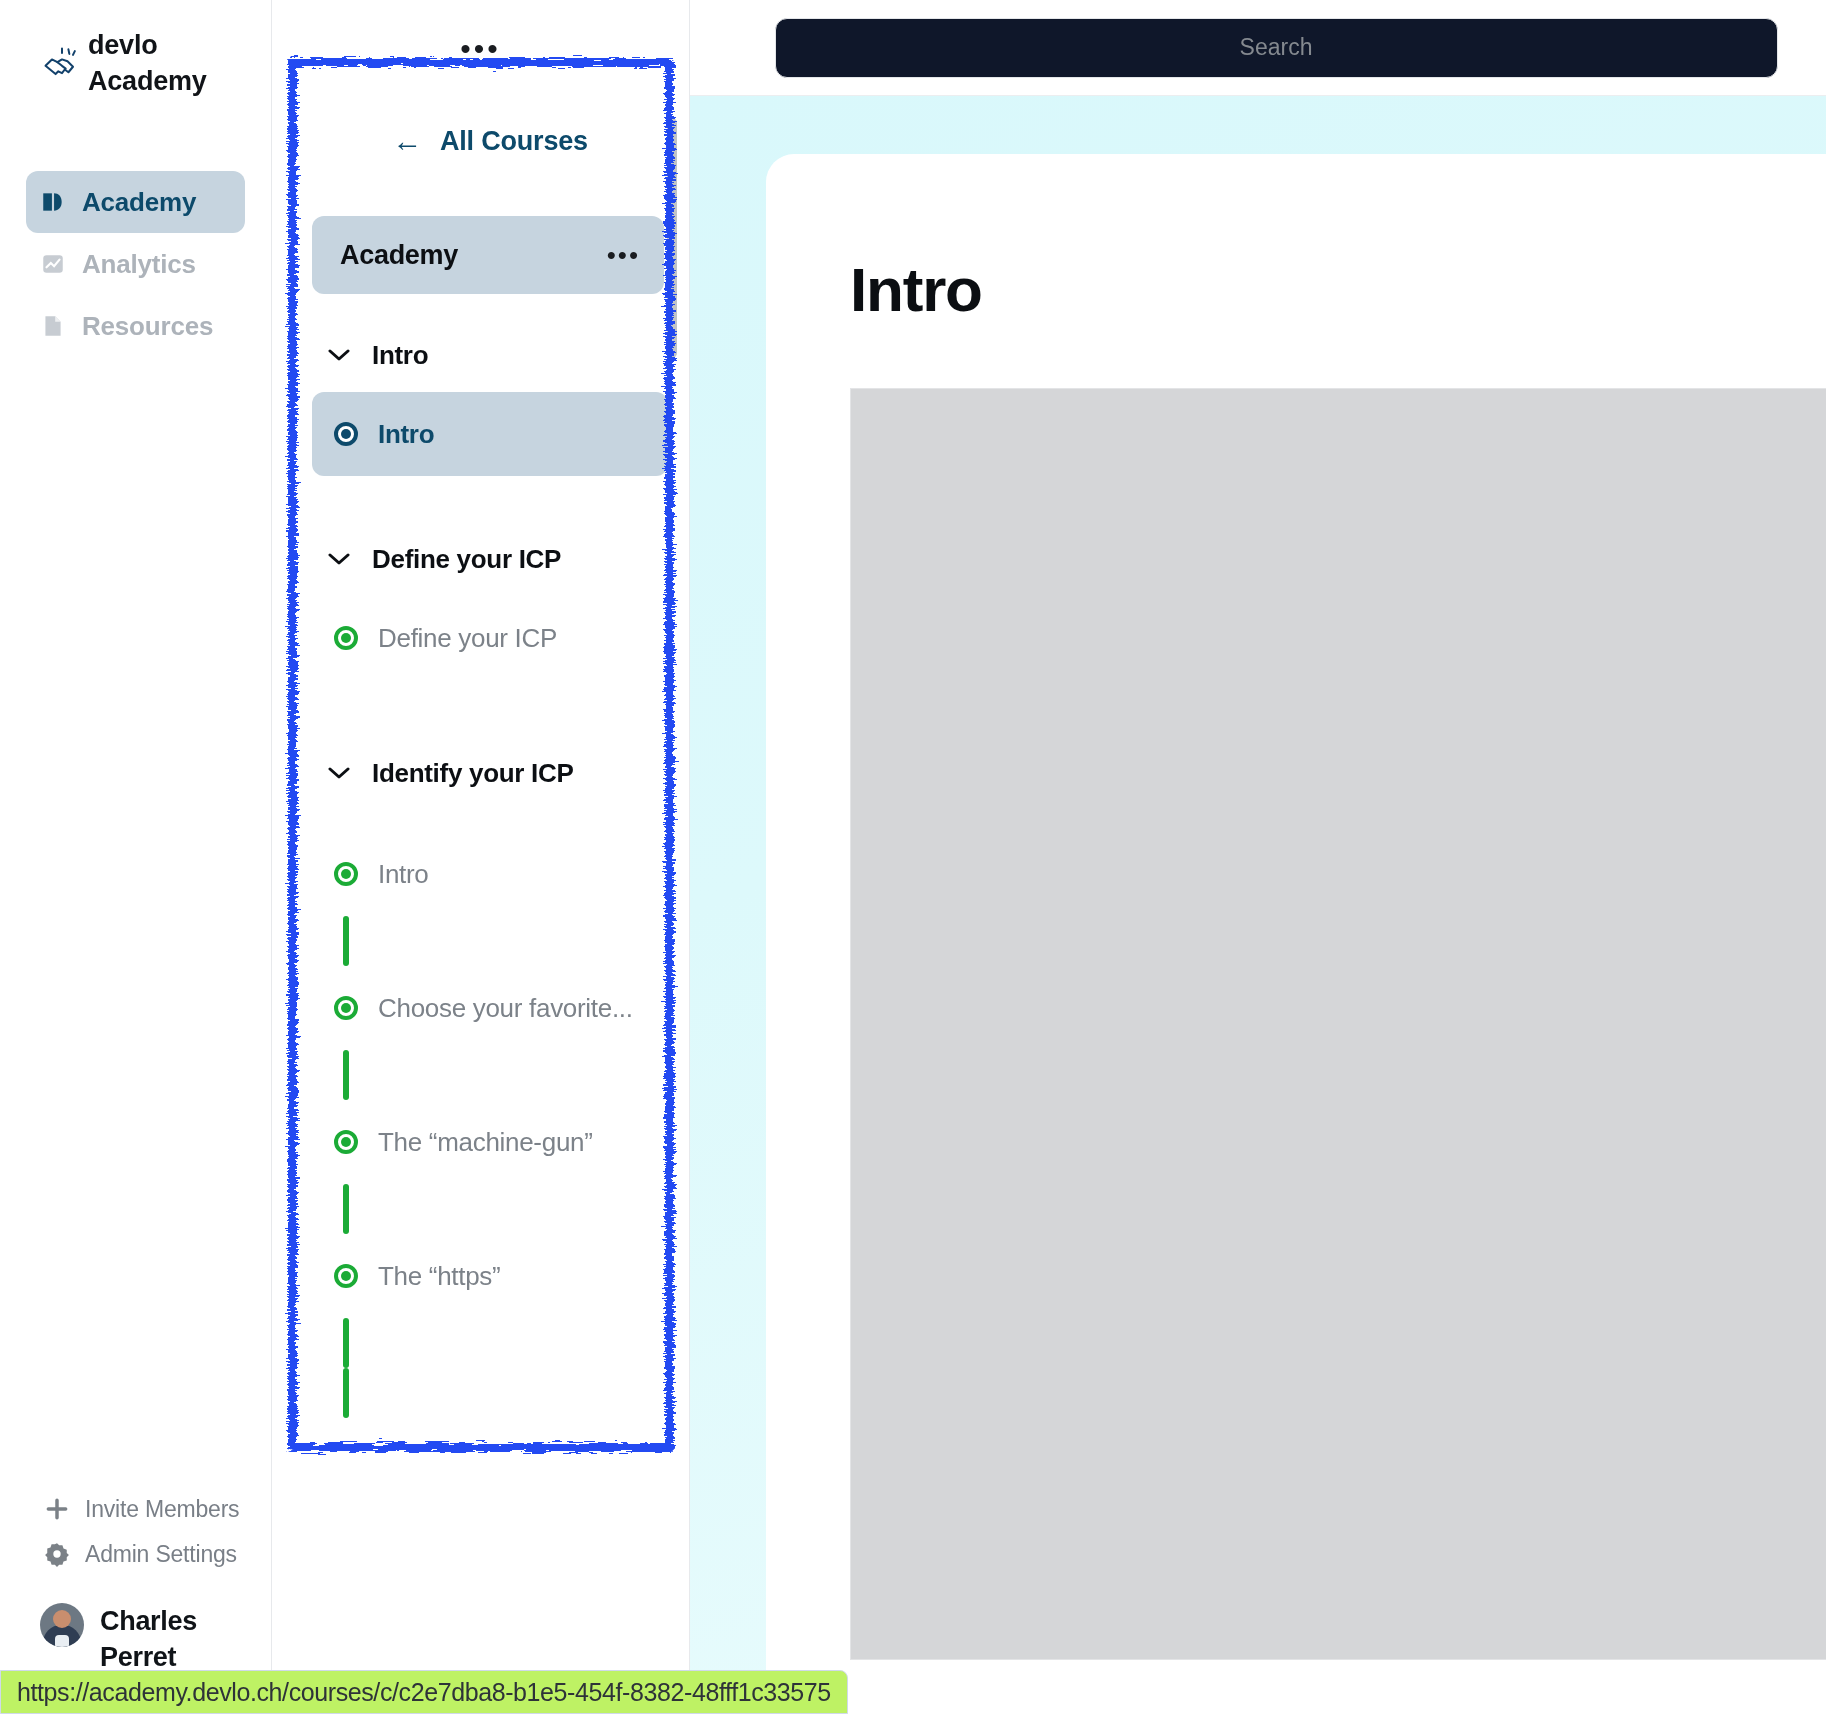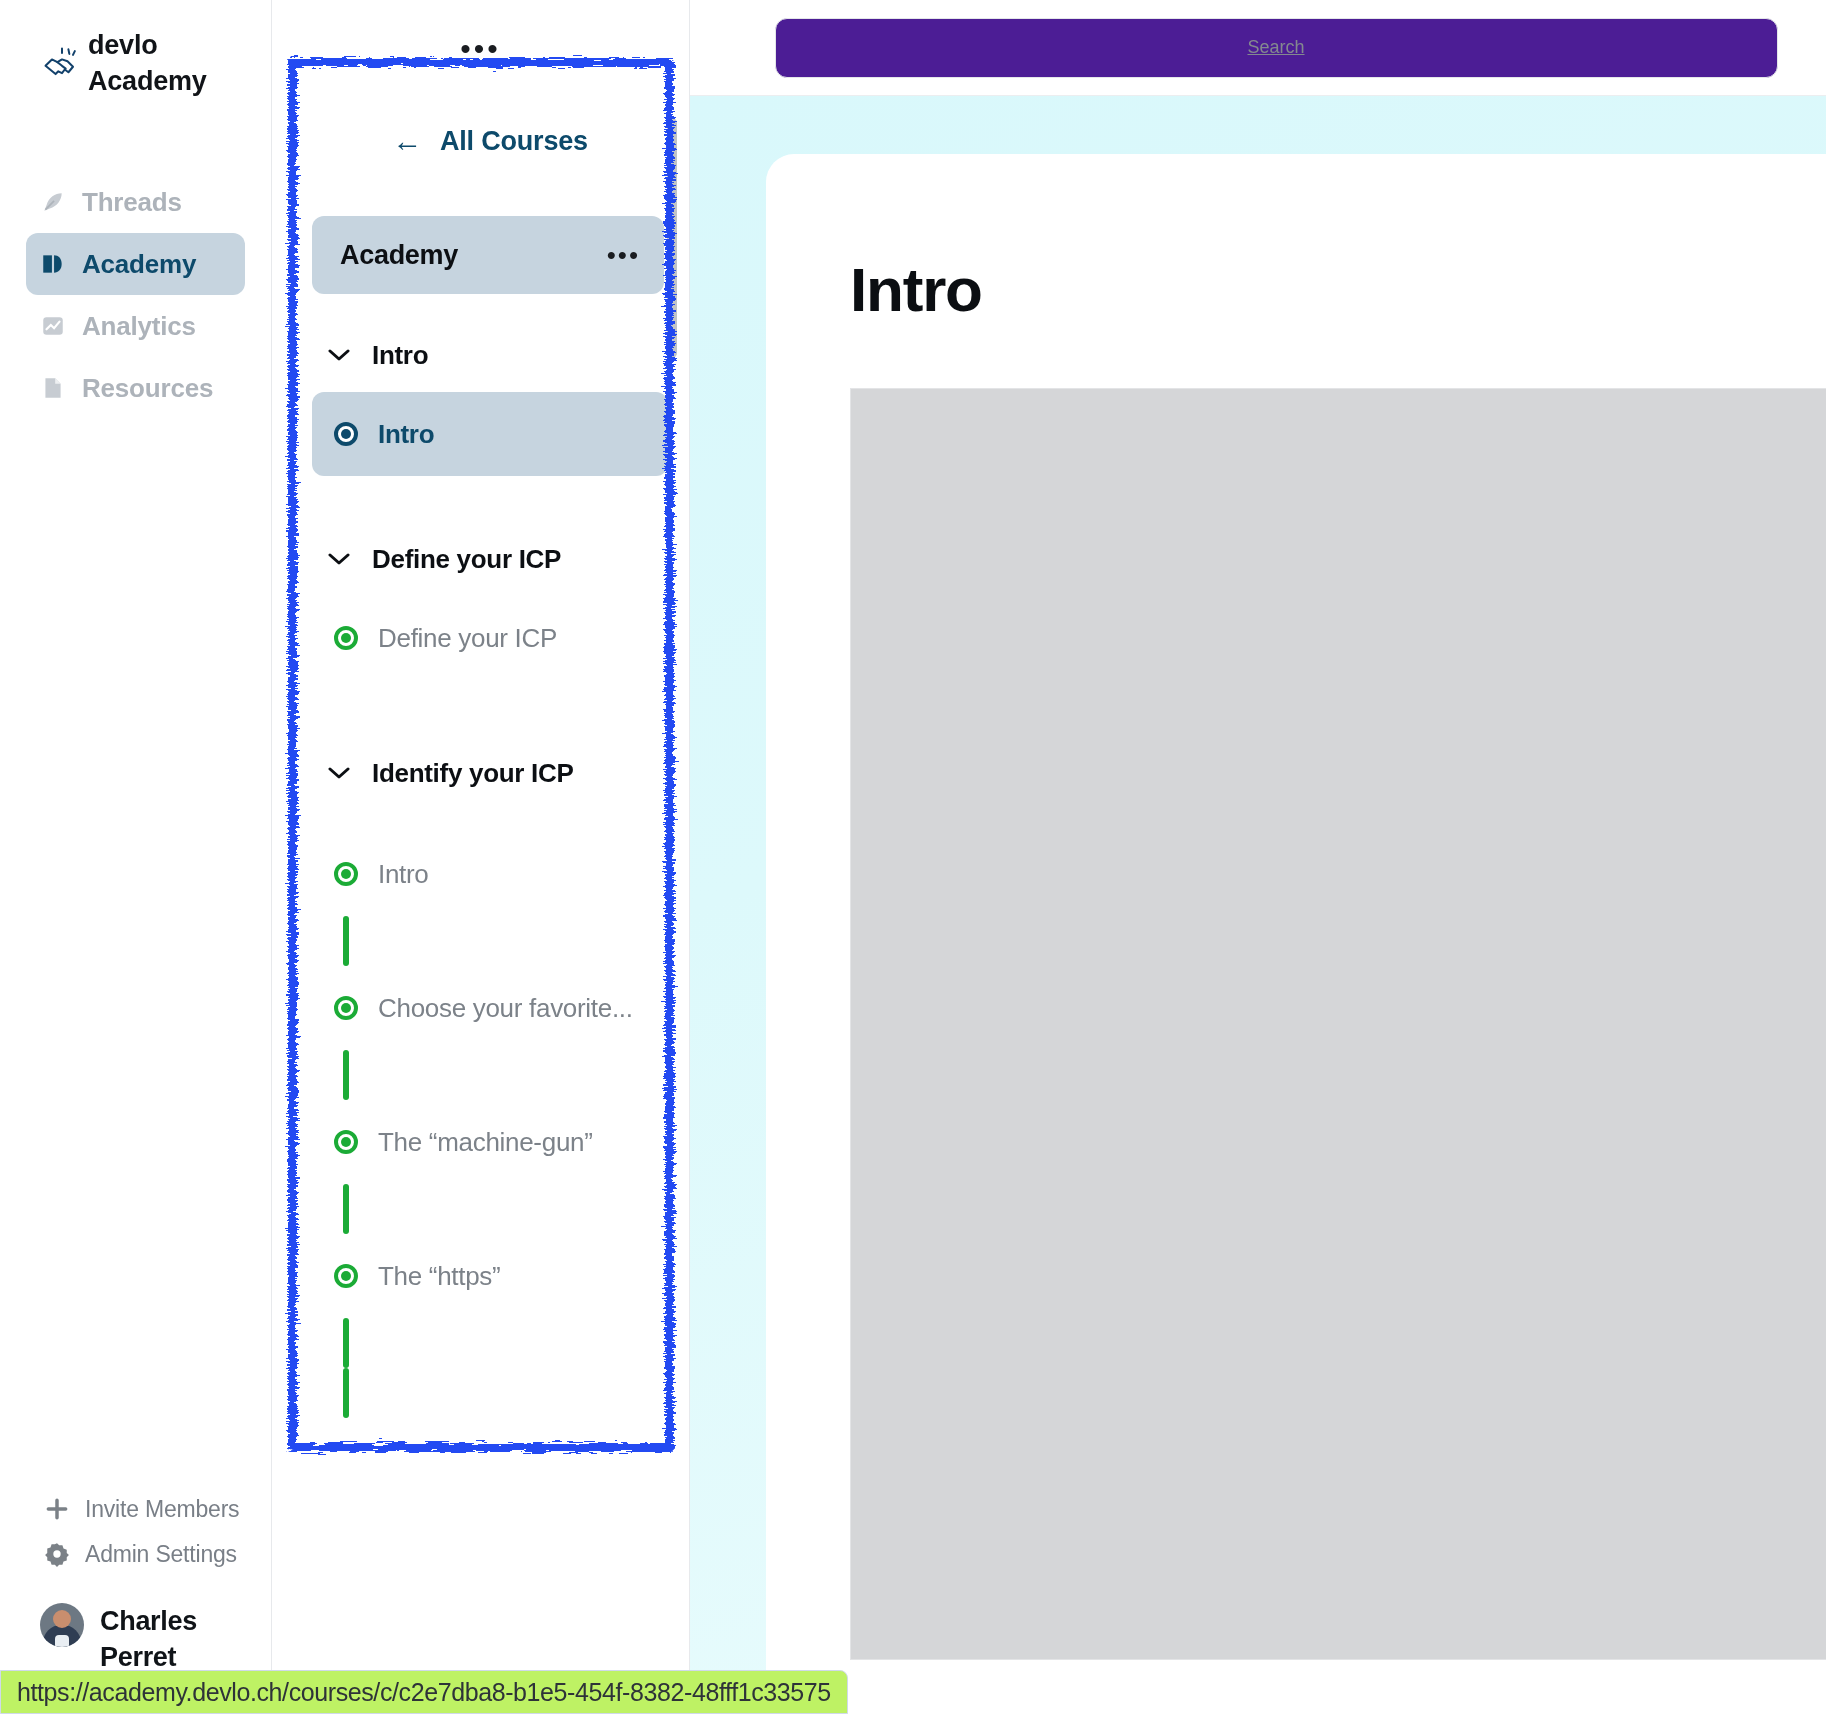--- a/index.html
+++ b/index.html
@@ -165,23 +165,22 @@
   }
   .topbar {
     height: 96px; background: #ffffff;
     display: flex; align-items: center; justify-content: center;
     border-bottom: 1px solid #eceef0;
   }
   .search-box {
     width: 1003px; height: 60px; margin-left: 36px;
     border: 1px solid #e4e6e9; border-radius: 12px;
     display: flex; align-items: center; justify-content: center;
-    background: #4c1d95; color: #84898f; font-size: 18px;
+    background: #0f172a; color: #84898f; font-size: 23px;
     cursor: text;
-    text-decoration: underline;
   }
   .canvas {
     position: absolute; left: 0; right: 0; top: 96px; bottom: 0;
     background: linear-gradient(160deg, #d9f8fb 0%, #ddf9fb 40%, #eafcfd 100%);
   }
   .content-card {
     position: absolute; left: 76px; top: 58px; right: -40px; bottom: -40px;
     background: #ffffff; border-radius: 28px 0 0 0;
   }
   .content-title {
@@ -225,27 +224,20 @@
         <g fill="none" stroke="#12416b" stroke-width="2.2" stroke-linecap="round" stroke-linejoin="round">
           <path d="M6 26l7-7 6 3 5-3 6 2 6 6-5 6-4-3-3 4-4-2-3 3z"></path>
           <path d="M19 22l5 4M24 26l4 3"></path>
           <path d="M31 8l1 5M38 10l-2 4M24 7l0 5"></path>
         </g>
       </svg>
       <div class="brand-text">devlo<br>Academy</div>
     </div>
 
     <nav class="nav">
-      <div class="nav-item">
-        <svg class="nav-ico" viewBox="0 0 24 24">
-          <path d="M20 4C14 4 8 8 6 15l-2 5 5-2c7-2 11-8 11-14z" fill="#c7ccd2"></path>
-          <path d="M5 19l8-8" stroke="#aeb4bb" stroke-width="1.6"></path>
-        </svg>
-        <span>Threads</span>
-      </div>
       <div class="nav-item active">
         <svg class="nav-ico" viewBox="0 0 24 24">
           <path d="M3 4h8v16H3z" fill="#0d4a6b"></path>
           <path d="M13 4c4 0 7 3 7 8s-3 8-7 8z" fill="#0d4a6b"></path>
         </svg>
         <span>Academy</span>
       </div>
       <div class="nav-item">
         <svg class="nav-ico" viewBox="0 0 24 24">
           <rect x="3" y="4" width="18" height="16" rx="3" fill="#c7ccd2"></rect>

